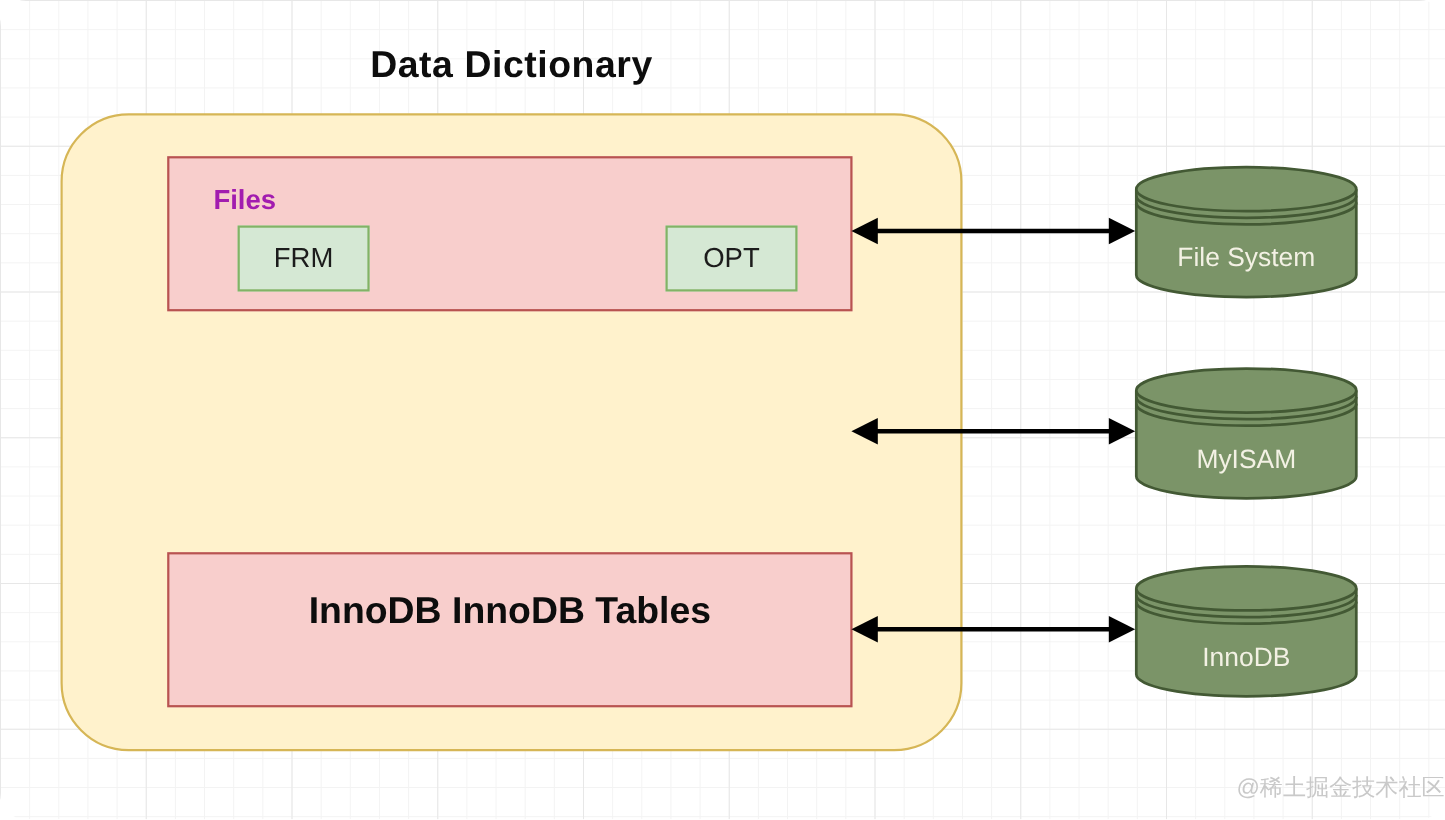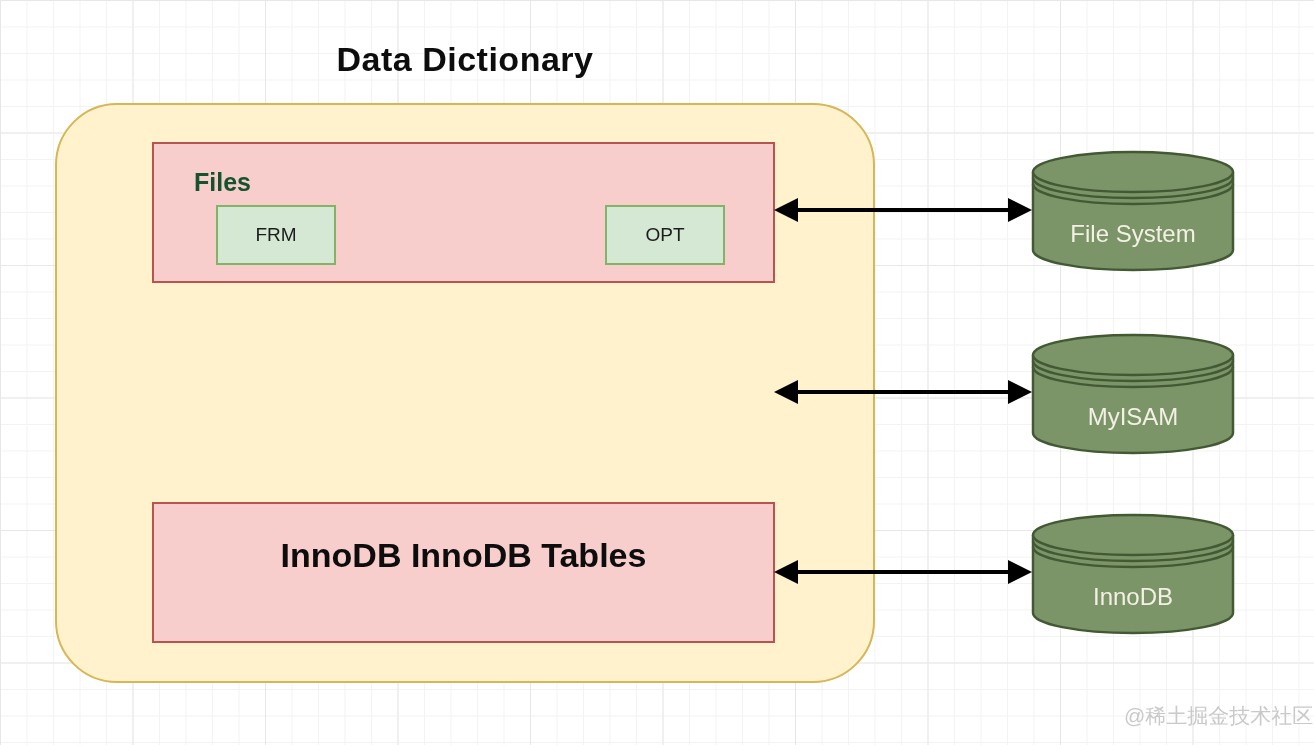--- a/index.html
+++ b/index.html
@@ -7,51 +7,52 @@
     position:relative;width:1314px;height:745px;overflow:hidden;
     background-color:#ffffff;
     background-image:
       linear-gradient(#e7e7e7 1px, transparent 1px),
       linear-gradient(90deg,#e7e7e7 1px, transparent 1px),
       linear-gradient(#f3f3f3 1px, transparent 1px),
       linear-gradient(90deg,#f3f3f3 1px, transparent 1px);
     background-size:132.5px 132.5px,132.5px 132.5px,26.5px 26.5px,26.5px 26.5px;
     font-family:"Liberation Sans","DejaVu Sans",sans-serif;
     color:#111;
+    border-radius:24px;
   }
   .title{
     position:absolute;left:55px;top:40px;width:820px;
     text-align:center;font-size:34px;font-weight:700;color:#0d0d0d;
     letter-spacing:0.5px;
   }
   .container-box{
     position:absolute;left:55px;top:103px;width:820px;height:580px;
     background:#fff2cc;border:2px solid #d6b656;border-radius:62px;
     box-sizing:border-box;
   }
   .section{
     position:absolute;left:152px;width:623px;height:141px;
     background:#f8cecc;border:2px solid #b85450;box-sizing:border-box;
   }
   .s1{top:142px;}
   .s2{top:322px;}
   .s3{top:502px;text-align:center;}
   .section-label{
     position:absolute;left:40px;top:24px;
-    font-size:25px;font-weight:700;color:#14532d;
+    font-size:25px;font-weight:700;color:#a21caf;
   }
   .section-label-big{
     position:absolute;left:0;top:32px;width:100%;text-align:center;
     font-size:34px;font-weight:700;color:#0d0d0d;
   }
   .item{
     position:absolute;top:61px;width:120px;height:60px;
     background:#d5e8d4;border:2px solid #82b366;box-sizing:border-box;
     display:flex;align-items:center;justify-content:center;
-    font-size:19px;color:#1c1c1c;
+    font-size:25px;color:#1c1c1c;
   }
   .cyl{position:absolute;left:1031px;width:204px;height:124px;}
   .cyl text{
     font-family:"Liberation Sans","DejaVu Sans",sans-serif;
     font-size:24px;fill:#f3f1e4;
   }
   .arrows{position:absolute;left:0;top:0;width:1314px;height:745px;pointer-events:none;}
   .watermark{
     position:absolute;left:1124px;top:702px;
     font-size:21px;color:#c9c9c9;

